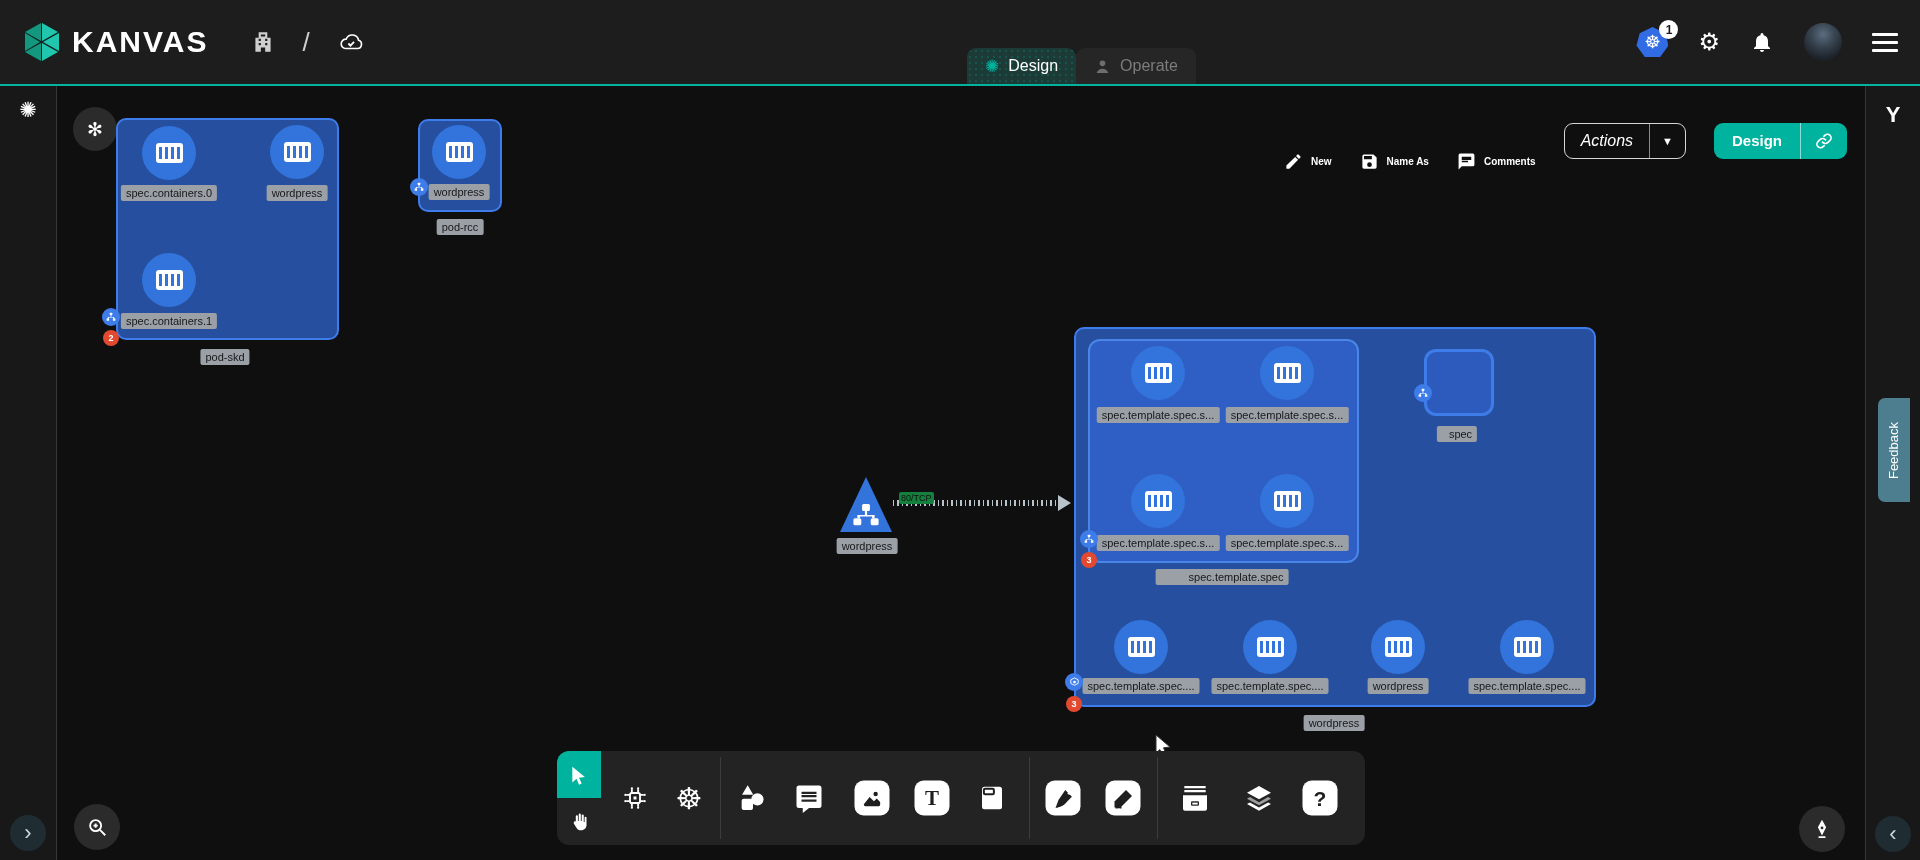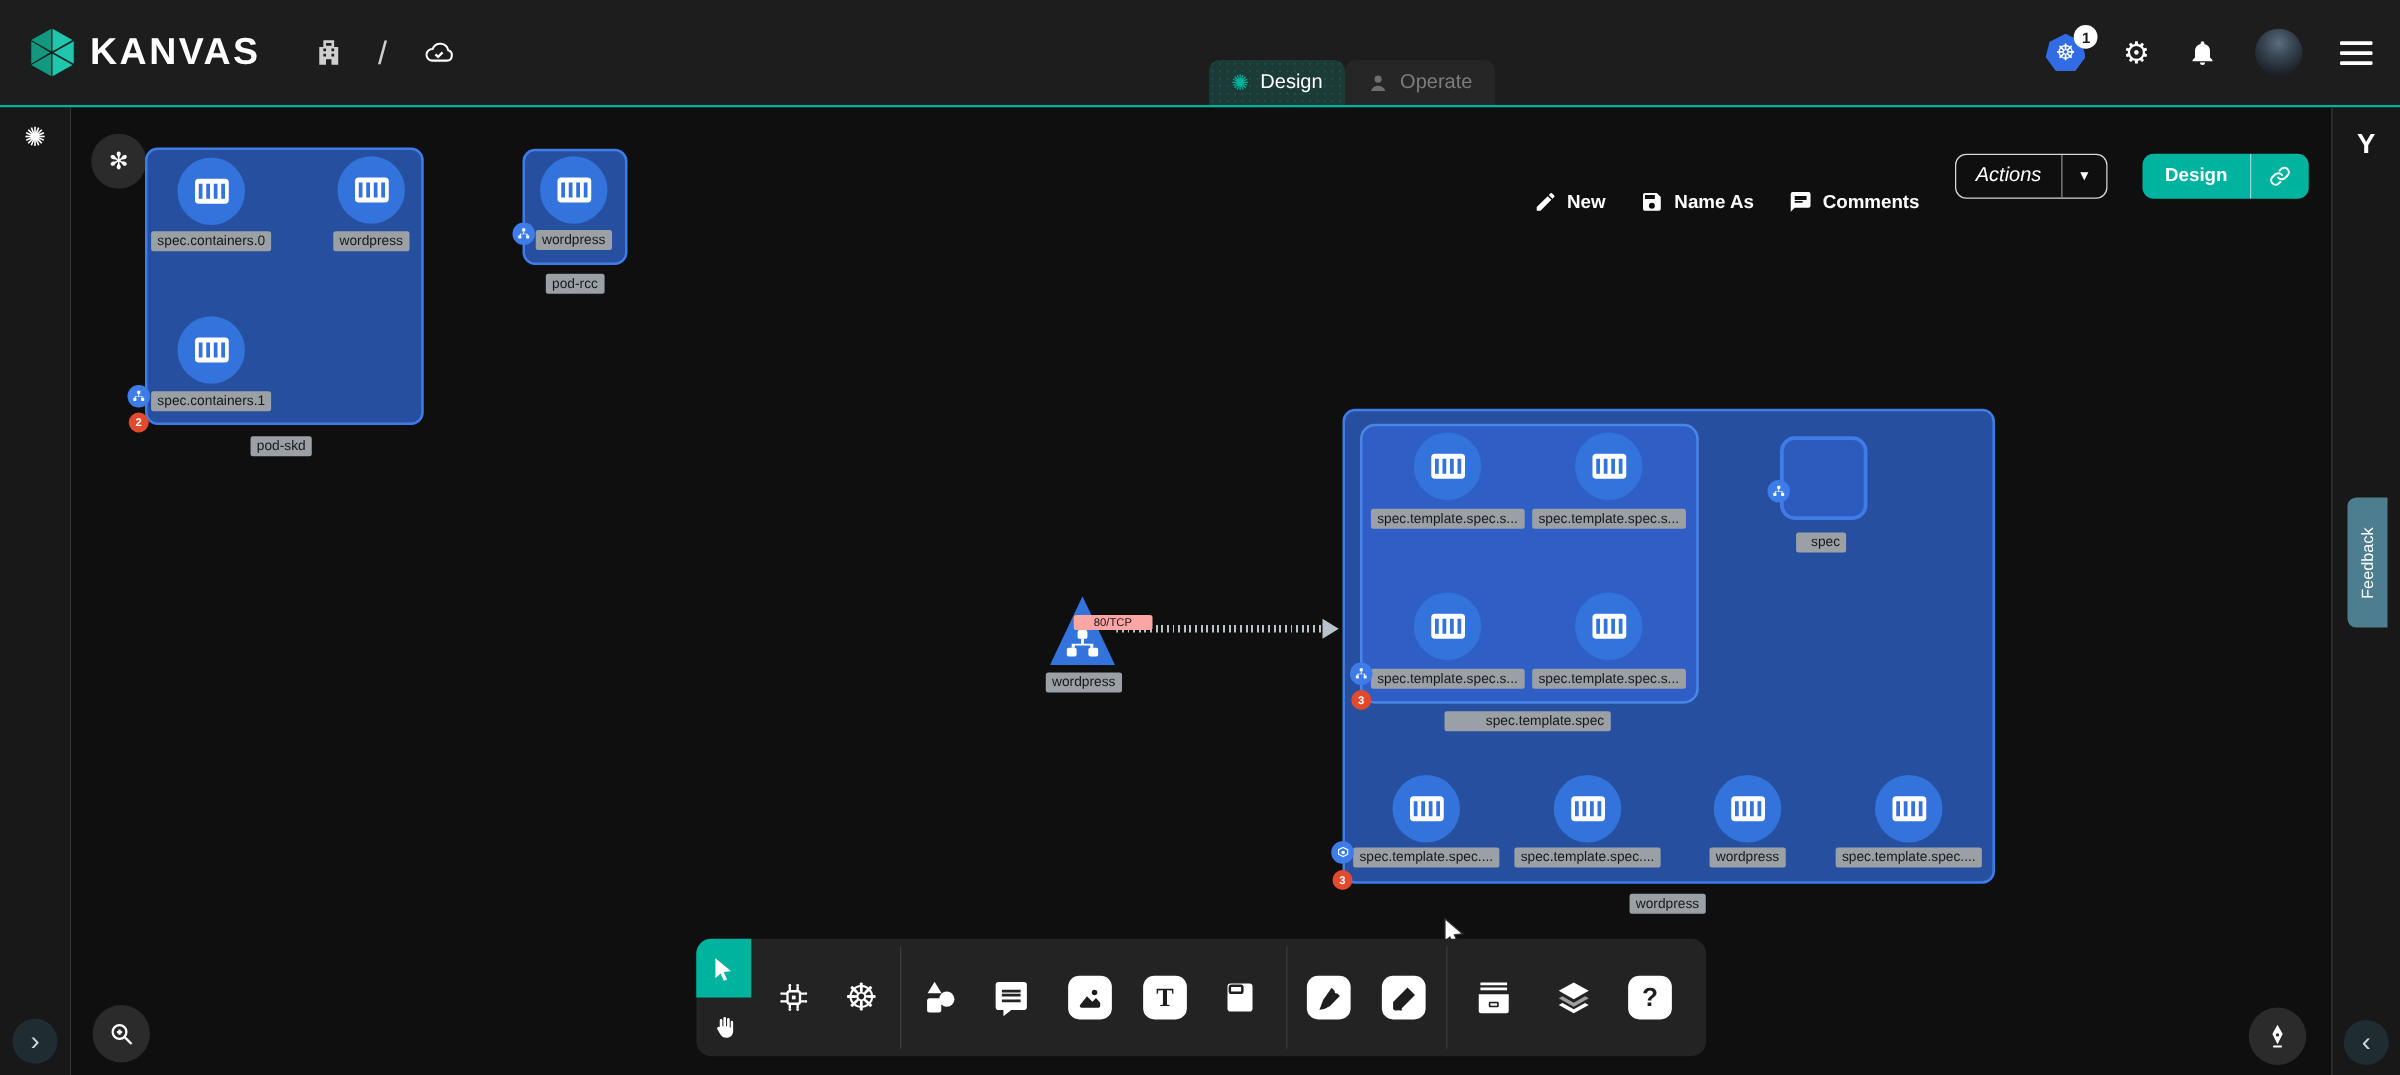--- a/index.html
+++ b/index.html
@@ -53,21 +53,21 @@
 
   .circle-btn { position:absolute; border-radius:50%; background:#2b2b2b; border:0;
     display:flex; align-items:center; justify-content:center; cursor:pointer; }
   .rail-chev { width:36px; height:36px; background:#1f2d33; color:#cfd8dc;
     font-size:22px; line-height:1; }
 
   
   .top-actions { position:absolute; top:24px; right:18px; display:flex;
     align-items:center; gap:28px; z-index:30; }
   .ta-item { display:flex; align-items:center; gap:8px; background:none; border:0;
-    color:#fff; font-size:15px; font-weight:600; cursor:pointer;
+    color:#fff; font-size:10px; font-weight:600; cursor:pointer;
     font-family:"Liberation Sans", sans-serif;margin-top:42px; }
   .actions-btn { display:flex; align-items:stretch; border:1px solid #d6d6d6;
     border-radius:9px; overflow:hidden; background:transparent; color:#fff; cursor:pointer; }
   .actions-main { padding:8px 16px; font-size:16px;font-style:italic; }
   .actions-caret { padding:8px 12px; border-left:1px solid #8b8b8b; display:flex;
     align-items:center; font-size:11px; }
   .share-btn { display:flex; align-items:stretch; background:#00B39F; border:0;
     border-radius:9px; overflow:hidden; color:#fff; cursor:pointer; }
   .share-main { padding:9px 18px; font-size:15px; font-weight:700; }
   .share-link { padding:9px 14px; border-left:1px solid rgba(255,255,255,.55);
@@ -91,22 +91,22 @@
     font-size:9px; font-weight:700; }
   .spec-node { position:absolute; background:#2D5BBD; border:3px solid #3E7CEA; border-radius:12px; }
   .tri { position:absolute; width:52px; height:55px; background:#3273DC;
     clip-path:polygon(50% 0,100% 100%,0 100%); display:flex; align-items:flex-end;
     justify-content:center; padding-bottom:6px; }
   .edge-line { position:absolute; height:6px;
     background:repeating-linear-gradient(90deg,#b8c4ca 0 1.5px, transparent 1.5px 4.5px); }
   .edge-line:after { content:""; position:absolute; right:-12px; top:-5px;
     border-left:13px solid #b8c4ca; border-top:8px solid transparent;
     border-bottom:8px solid transparent; }
-  .edge-label { position:absolute; background:#fca5a5; color:#111; font-size:9px;
-    padding:1px 16px; border-radius:2px; z-index:5; }
+  .edge-label { position:absolute; background:#15803d; color:#111; font-size:9px;
+    padding:1px 2px; border-radius:2px; z-index:5;margin-left:40px; }
 
   
   .dock { position:absolute; left:500px; top:665px; width:808px; height:94px;
     background:#232323; border-radius:12px; }
   .dock-sel { position:absolute; left:0; top:0; width:44px; height:47px;
     background:#00B39F; border-radius:12px 0 0 0; display:flex; align-items:center;
     justify-content:center; border:0; cursor:pointer; }
   .dock-hand { position:absolute; left:0; top:47px; width:44px; height:47px;
     background:transparent; border:0; border-radius:0 0 0 12px; display:flex;
     align-items:center; justify-content:center; cursor:pointer; }

